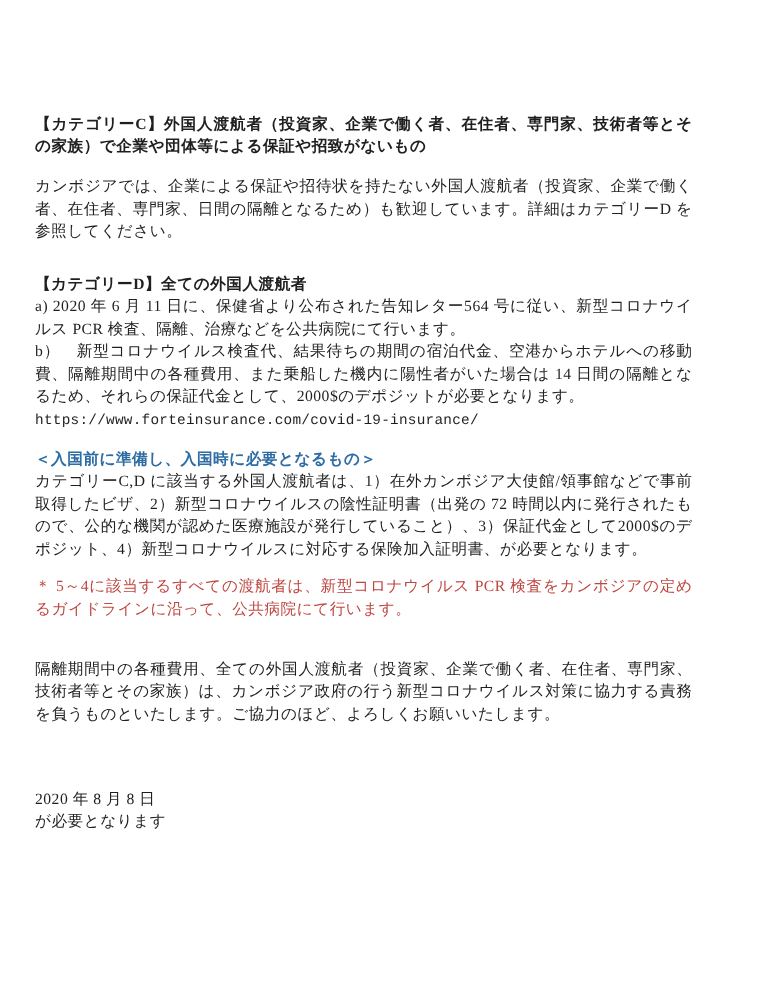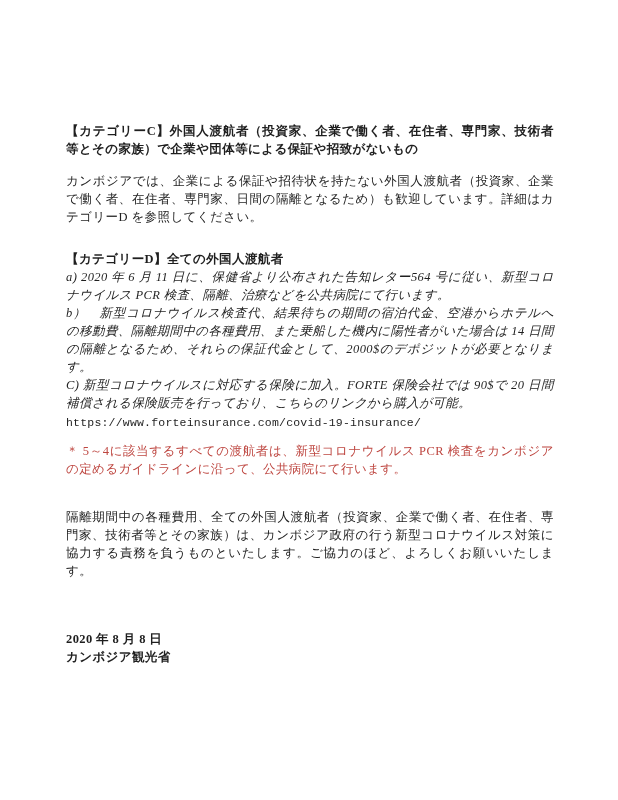--- a/index.html
+++ b/index.html
@@ -15,72 +15,73 @@
   }
   body {
     font-family: "Liberation Serif", "DejaVu Serif", serif;
     color: var(--text);
   }
   .page {
     position: relative;
     width: 618px;
     height: 668px;
     background: var(--page-bg);
-    padding: 90px 64px 0 66px;
+    padding: 90px 64px 0 28px;
     overflow: hidden;
-    margin-top: 32px;
   }
   .txt {
     font-size: 12.5px;
     line-height: 18px;
     letter-spacing: 0.4px;
     text-align: justify;
   }
   .bold { font-weight: bold; }
   .heading-c { margin-bottom: 14px; }
   .para-c { margin-bottom: 24px; }
-  .d-item { margin: 0; font-style: italic; }
+  .d-item { margin: 0; }
   .link-line {
     font-family: Liberation Mono, monospace;
     font-size: 11.5px;
     letter-spacing: 0.2px;
     color: var(--text);
     text-decoration: none;
     display: inline-block;
   }
   .prep-block { margin-top: 14px; }
   .prep-heading { color: var(--heading-blue); }
   .note { margin-top: 12px; color: var(--note-red); }
   .closing { margin-top: 30px; }
   .footer {
     margin-top: 50px;
     text-align: right;
-    font-weight: bold;
   }
 </style>
 </head>
 <body>
 
 <div class="page">
 
   <p class="txt bold heading-c">【カテゴリーC】外国人渡航者（投資家、企業で働く者、在住者、専門家、技術者等とその家族）で企業や団体等による保証や招致がないもの</p>
 
   <p class="txt para-c">カンボジアでは、企業による保証や招待状を持たない外国人渡航者（投資家、企業で働く者、在住者、専門家、日間の隔離となるため）も歓迎しています。詳細はカテゴリーD を参照してください。</p>
 
   <div>
     <p class="txt bold">【カテゴリーD】全ての外国人渡航者</p>
     <p class="txt d-item">a) 2020 年 6 月 11 日に、保健省より公布された告知レター564 号に従い、新型コロナウイルス PCR 検査、隔離、治療などを公共病院にて行います。</p>
     <p class="txt d-item">b）　新型コロナウイルス検査代、結果待ちの期間の宿泊代金、空港からホテルへの移動費、隔離期間中の各種費用、また乗船した機内に陽性者がいた場合は 14 日間の隔離となるため、それらの保証代金として、2000$のデポジットが必要となります。</p>
-    <p class="txt d-item">C) 新型コロナウイルスに対応する保険に加入。FORTE 保険会社では 90$で 20 日間補償される保険販売を行っており、こちらのリンクから購入が可能。</p>
     <a class="link-line" href="#">https://www.forteinsurance.com/covid-19-insurance/</a>
   </div>
 
+  <div class="prep-block">
+    <p class="txt bold prep-heading">＜入国前に準備し、入国時に必要となるもの＞</p>
+    <p class="txt">カテゴリーC,D に該当する外国人渡航者は、1）在外カンボジア大使館/領事館などで事前取得したビザ、2）新型コロナウイルスの陰性証明書（出発の 72 時間以内に発行されたもので、公的な機関が認めた医療施設が発行していること）、3）保証代金として2000$のデポジット、4）新型コロナウイルスに対応する保険加入証明書、が必要となります。</p>
+  </div>
 
   <p class="txt note">＊ 5～4に該当するすべての渡航者は、新型コロナウイルス PCR 検査をカンボジアの定めるガイドラインに沿って、公共病院にて行います。</p>
 
   <p class="txt closing">隔離期間中の各種費用、全ての外国人渡航者（投資家、企業で働く者、在住者、専門家、技術者等とその家族）は、カンボジア政府の行う新型コロナウイルス対策に協力する責務を負うものといたします。ご協力のほど、よろしくお願いいたします。</p>
 
   <div class="footer">
     <p class="txt">2020 年 8 月 8 日</p>
-    <p class="txt">カンボジア観光省</p>
+    <p class="txt">が必要となります</p>
   </div>
 
 </div>
 
 </body></html>

